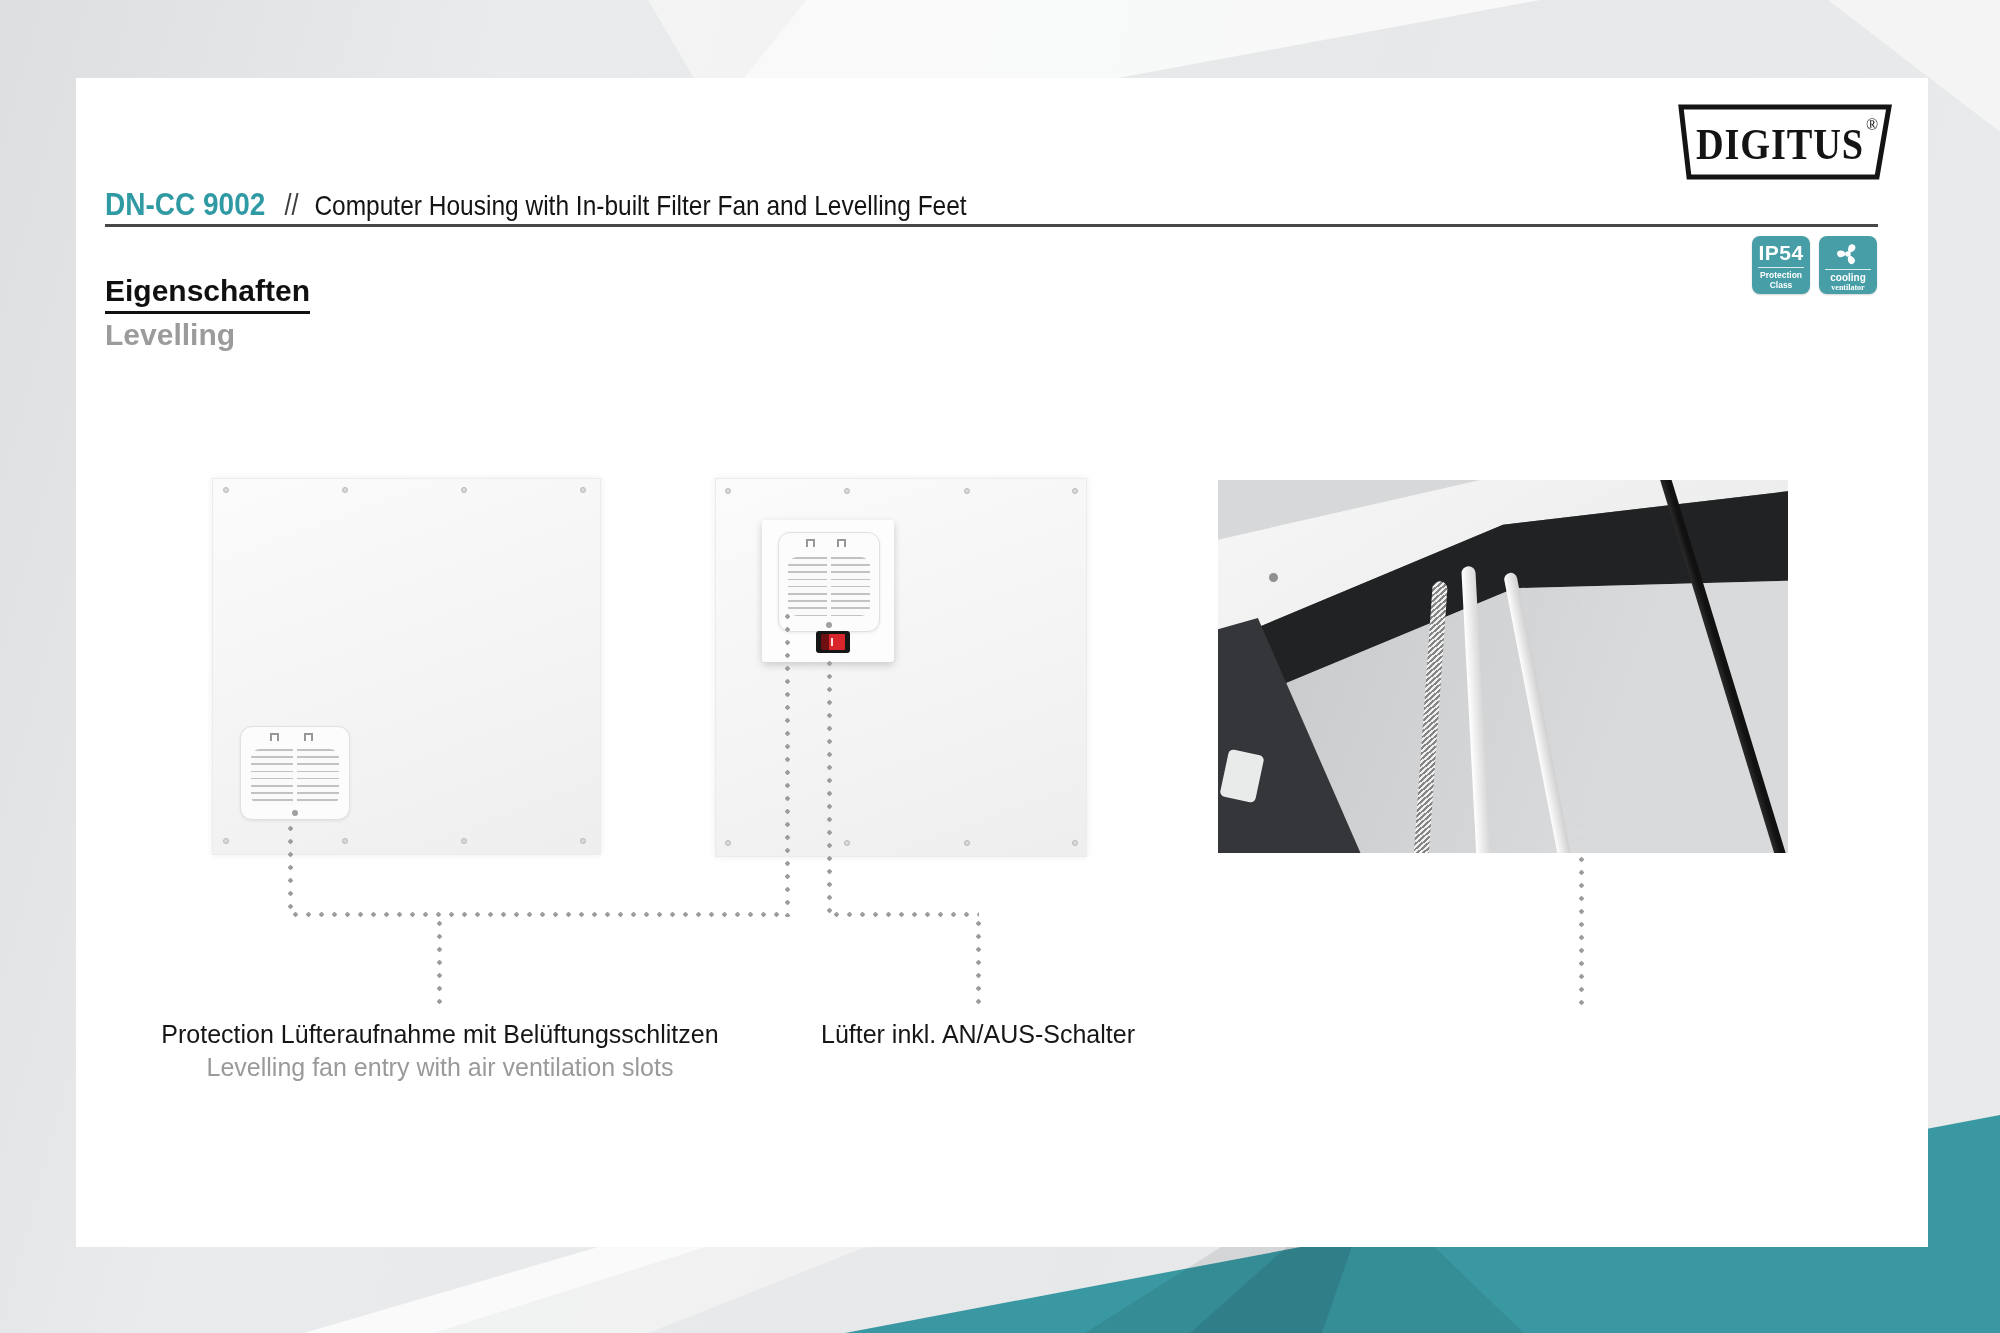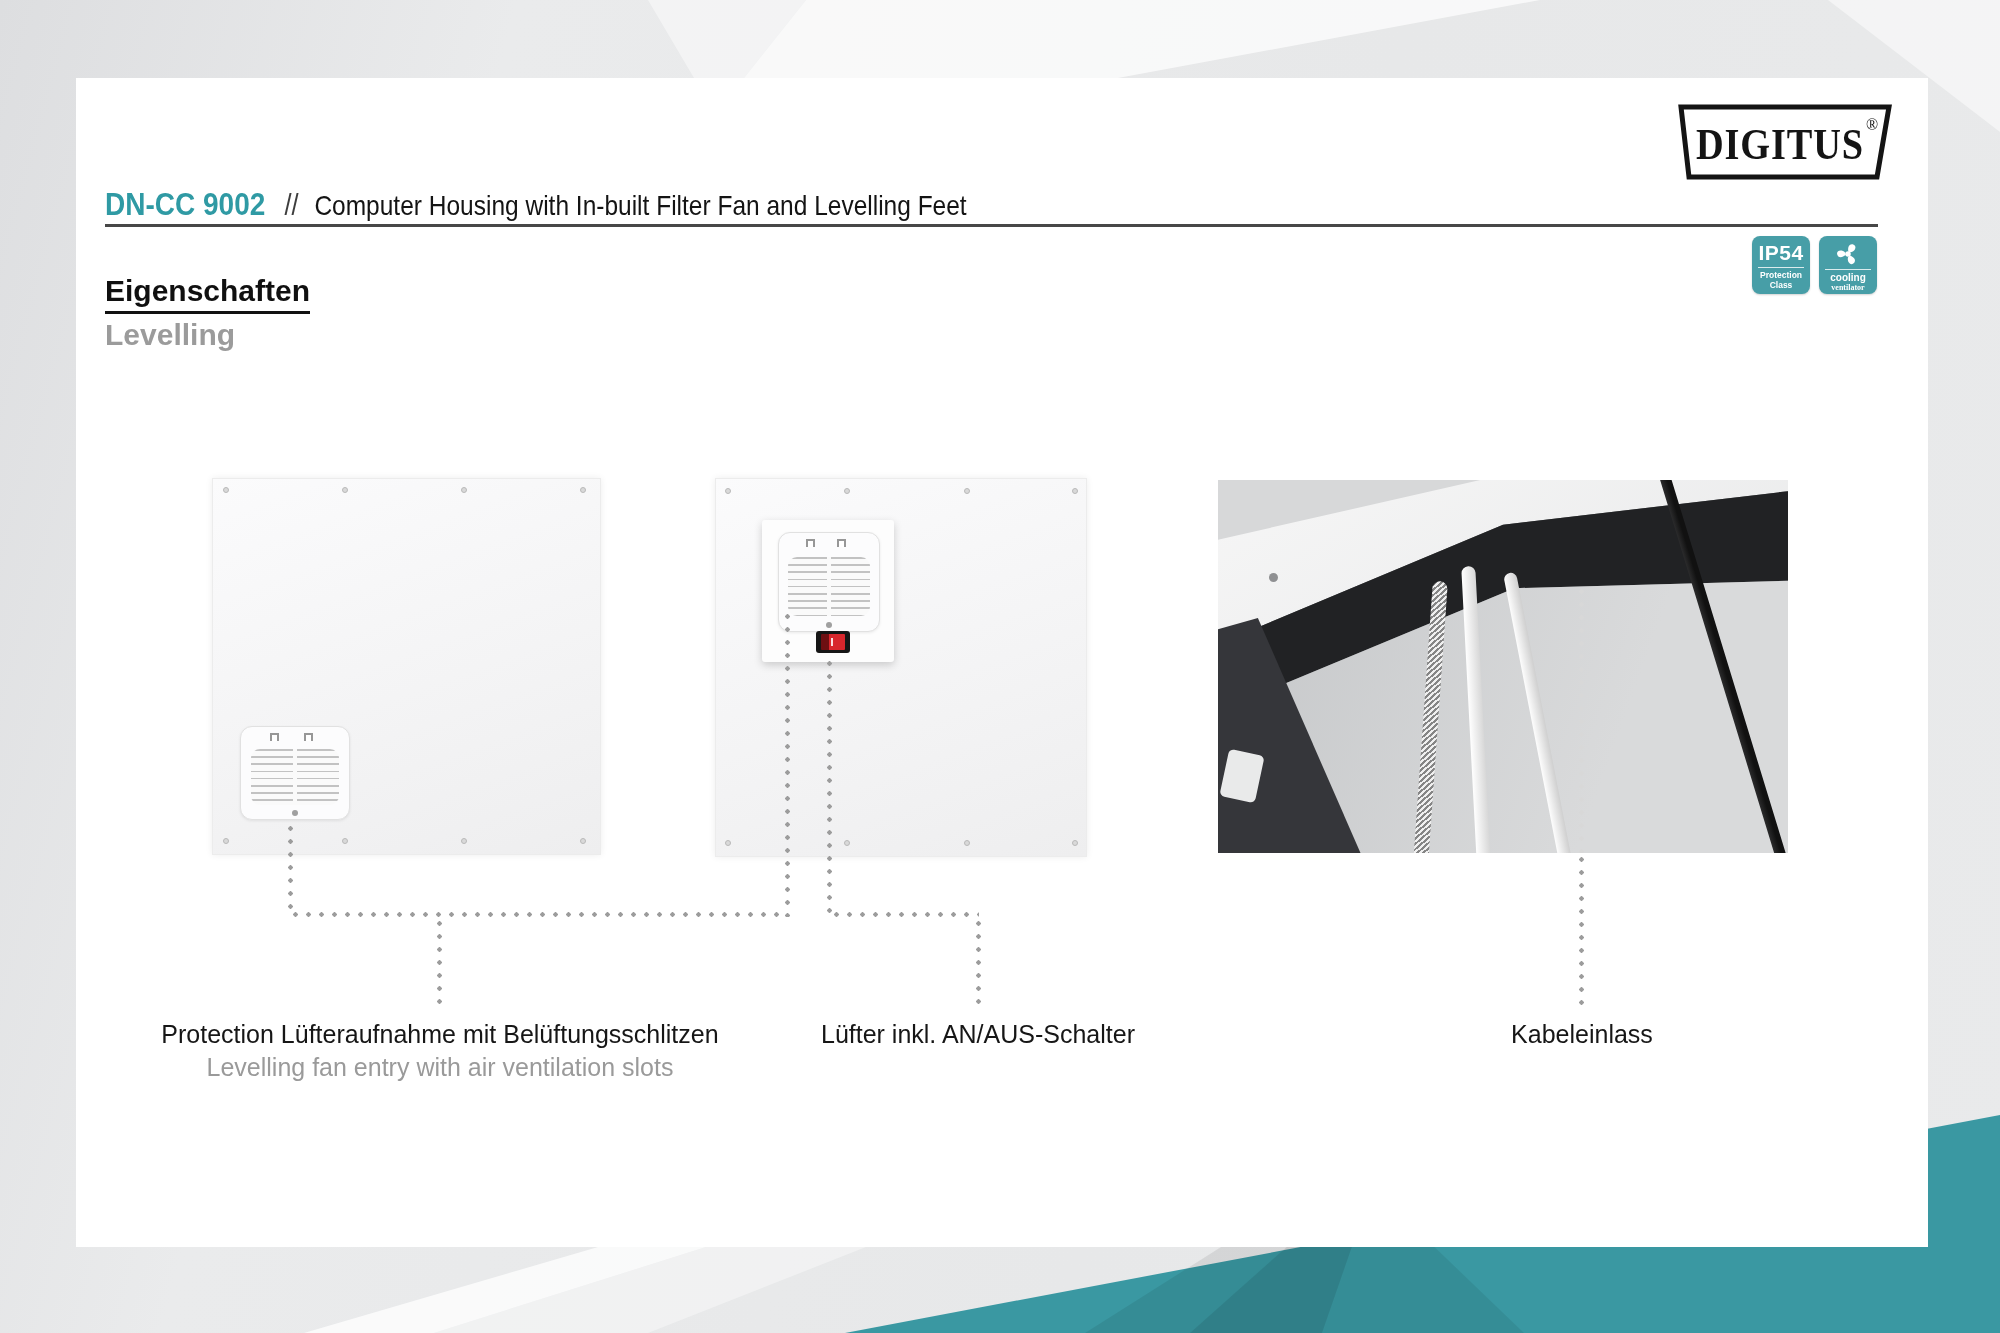--- a/index.html
+++ b/index.html
@@ -203,16 +203,15 @@
   <div class="vdots" style="left:1579px;top:853px;height:152px;"></div>
 
   <div class="caption" style="left:130px;">
     <div class="de">Protection Lüfteraufnahme mit Belüftungsschlitzen</div>
     <div class="en">Levelling fan entry with air ventilation slots</div>
   </div>
   <div class="caption" style="left:668px;">
     <div class="de">Lüfter inkl. AN/AUS-Schalter</div>
   </div>
   <div class="caption" style="left:1272px;">
-    <div class="de">Kabeleinlass</div>
   </div>
 
 </div>
 
 </body></html>

